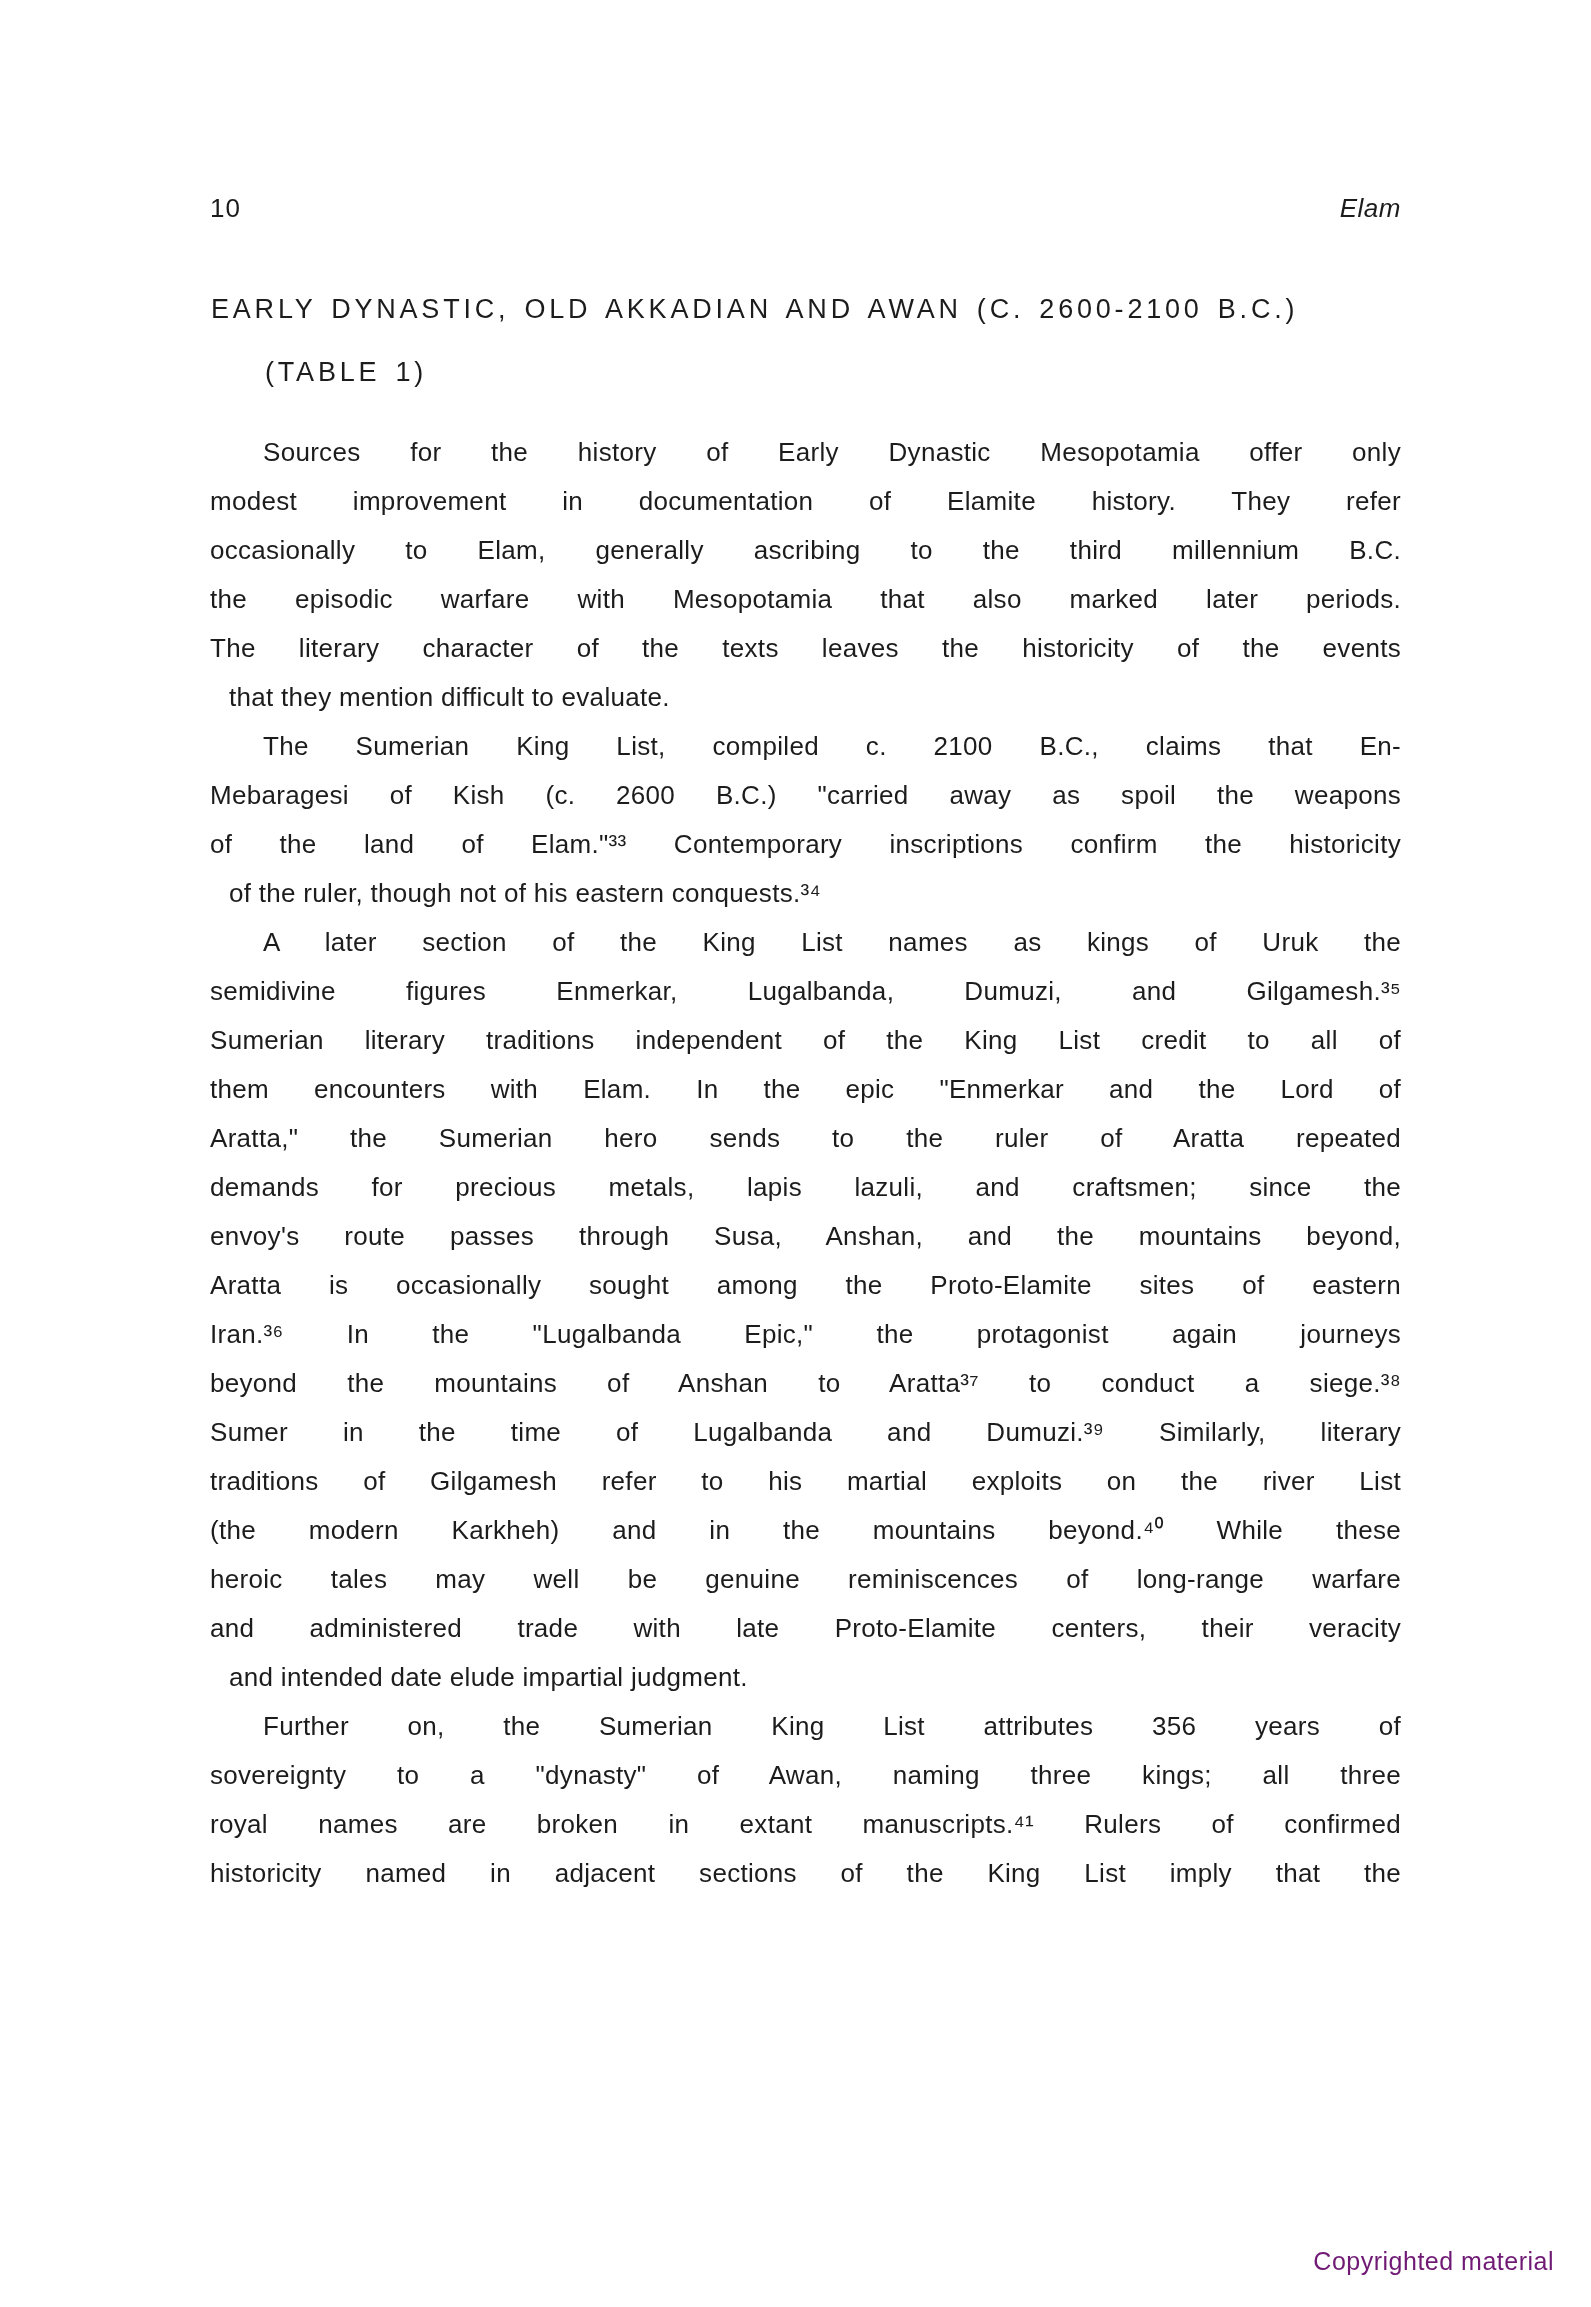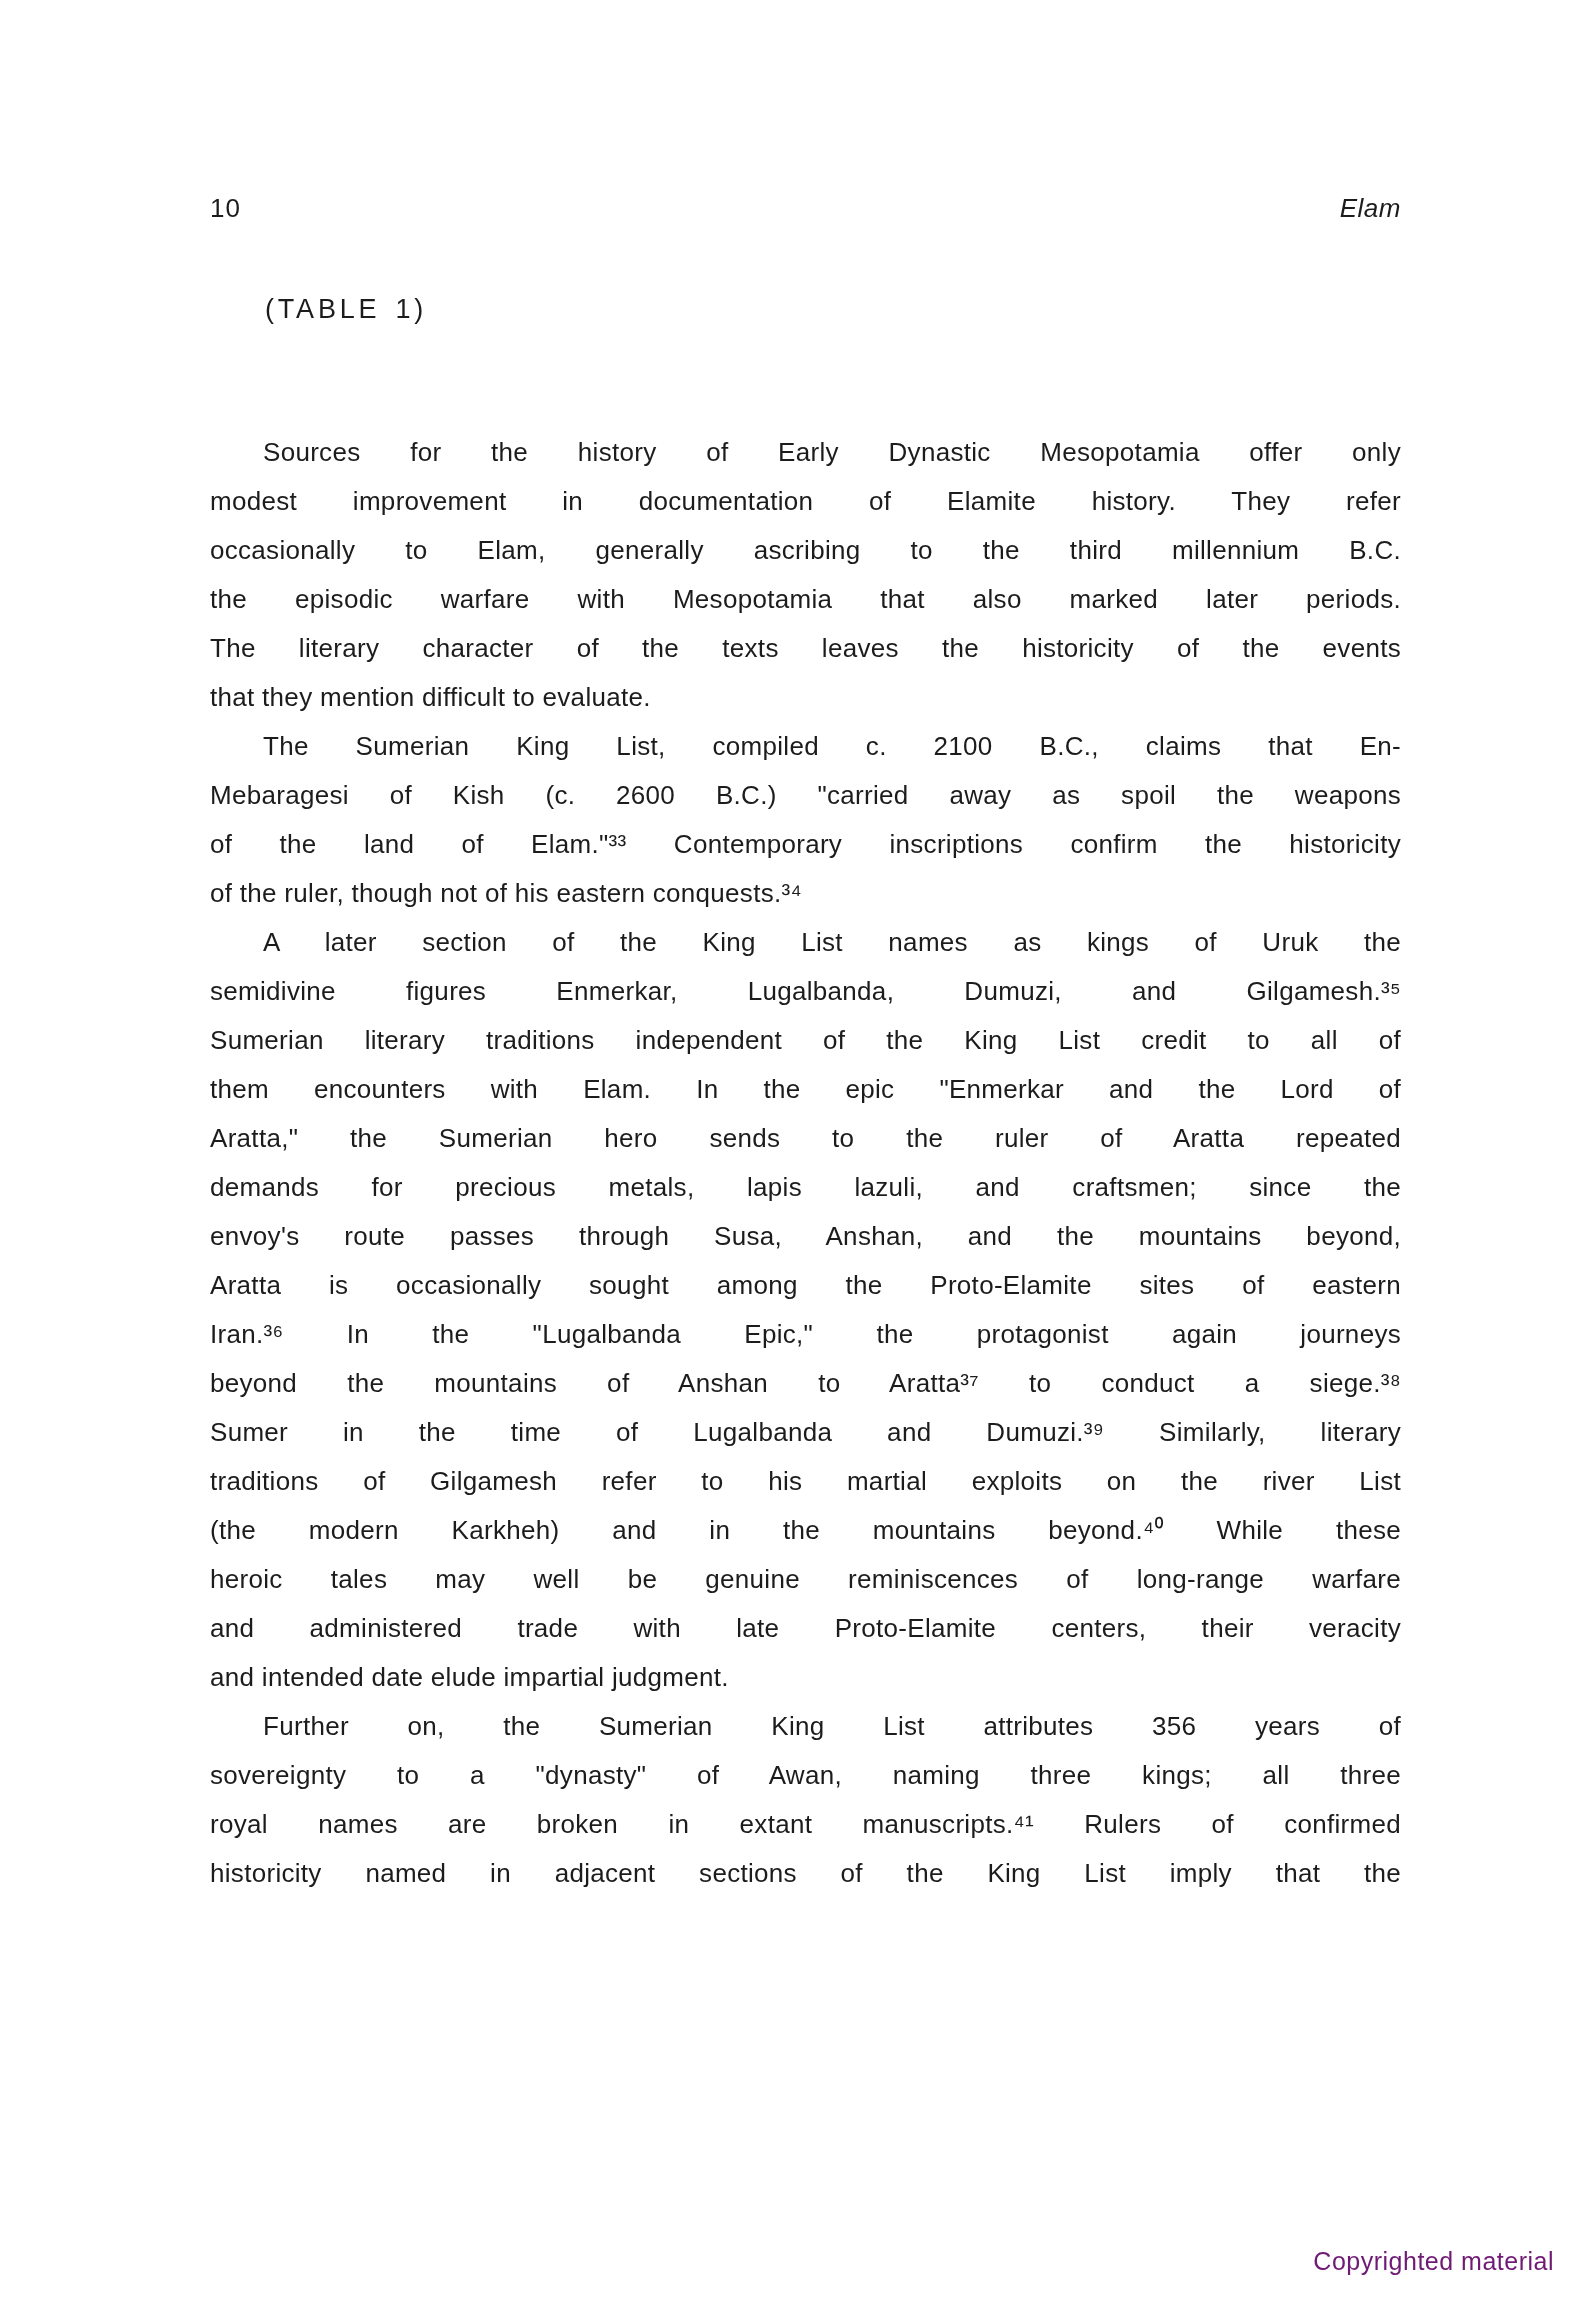--- a/index.html
+++ b/index.html
@@ -52,41 +52,42 @@
     font-size: 26px;
     line-height: 49px;
     letter-spacing: 0.3px;
   }
   .paragraph { margin: 0; }
   .line {
     text-align: justify;
     text-align-last: justify;
   }
   .line.first { text-indent: 53px; }
-  .line.endline { text-align-last: left; }
+  .line.endline { text-align-last: left; margin-left: 19px; }
   .watermark {
     position: absolute;
     right: 37px;
     top: 2247px;
     font-size: 25px;
     color: #701a75;
     letter-spacing: 0.5px;
   }
 </style>
 </head>
 <body>
 
 <div class="page">
 
   <header class="running-header">
     <span class="page-number">10</span>
     <span class="running-head">Elam</span>
   </header>
 
   <div class="section-heading">
+    <div class="heading-line1">EARLY DYNASTIC, OLD AKKADIAN AND AWAN (C. 2600-2100 B.C.)</div>
     <div class="heading-line2">(TABLE 1)</div>
   </div>
 
   <main class="body-text">
       <div class="paragraph">
         <div class="line first">Sources for the history of Early Dynastic Mesopotamia offer only</div>
         <div class="line">modest improvement in documentation of Elamite history.  They refer</div>
         <div class="line">occasionally to Elam, generally ascribing to the third millennium B.C.</div>
         <div class="line">the episodic warfare with Mesopotamia that also marked later periods.</div>
         <div class="line">The literary character of the texts leaves the historicity of the events</div>

